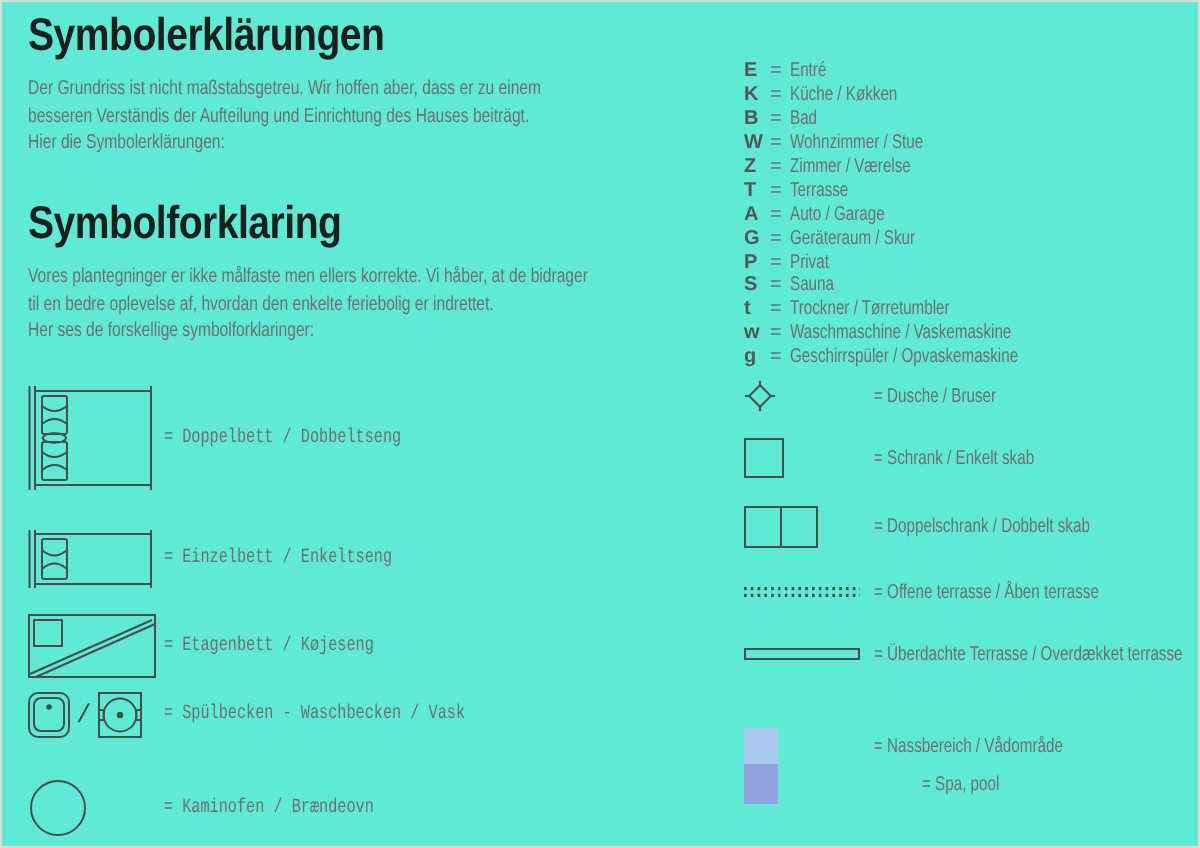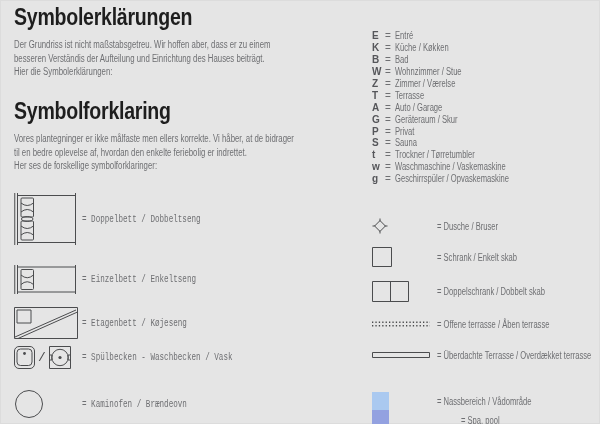--- a/index.html
+++ b/index.html
@@ -1,28 +1,28 @@
 <!DOCTYPE html>
 <html><head>
 <meta charset="utf-8">
 <style>
   html,body{margin:0;padding:0;}
   body{width:600px;height:424px;background:#fff;font-family:"Liberation Sans",sans-serif;overflow:hidden;position:relative;}
-  .page{position:absolute;inset:0;background:#e5e5e5;outline:1px solid #dcdcdc;outline-offset:-1px;}
+  .page{position:absolute;inset:0;background:#5eead4;outline:1px solid #dcdcdc;outline-offset:-1px;}
   .abs{position:absolute;}
   h1,h2{margin:0;font-weight:bold;color:#1e1e1e;font-size:23px;letter-spacing:-.3px;transform:scaleX(.85);transform-origin:0 0;white-space:nowrap;}
   .par{color:#6e6f72;font-size:10px;line-height:13.6px;transform:scaleX(.78);transform-origin:0 0;white-space:nowrap;}
   .txt{color:#6e6f72;font-size:10px;transform:scaleX(.76);transform-origin:0 50%;white-space:nowrap;display:inline-block;}
   .abbr-list{left:372px;top:30px;}
   .abbr-row{display:flex;align-items:center;height:11.9px;}
   .abbr-key{display:inline-block;width:13px;font-size:10px;font-weight:bold;color:#55565a;}
   .abbr-eq{display:inline-block;width:10px;font-size:10px;color:#6e6f72;}
   .legend-row{position:absolute;display:flex;align-items:center;}
   .legend-row.left{left:14px;font-family:Liberation Mono, monospace;}
-  .legend-row.right{left:372px;margin-top:28px;}
+  .legend-row.right{left:372px;}
   .icon-cell-l{flex:none;width:68px;display:flex;align-items:center;}
   .icon-cell-r{flex:none;width:65px;display:flex;align-items:center;}
   .icon{color:#4b4c4e;display:block;}
   .icon *{vector-effect:non-scaling-stroke;}
   .slash{font-size:13px;color:#4b4c4e;margin:0 3px;}
   .fill-box{display:inline-block;}
   .wet{width:17px;height:19px;background:#aac9f0;}
   .spa{width:17px;height:20px;background:#93a1e0;}
 </style>
 </head>

